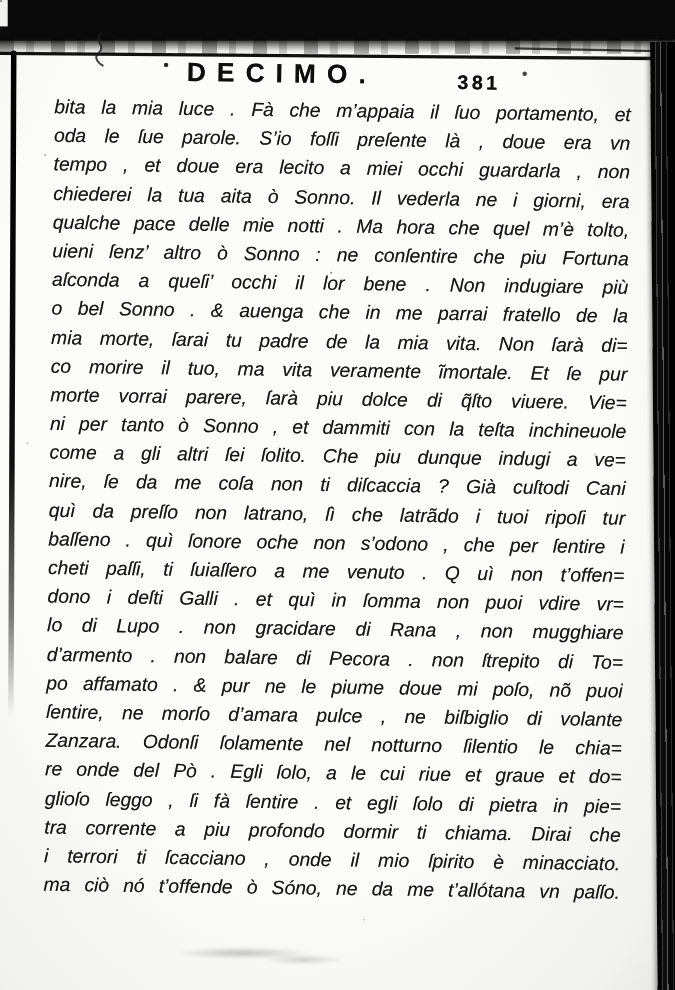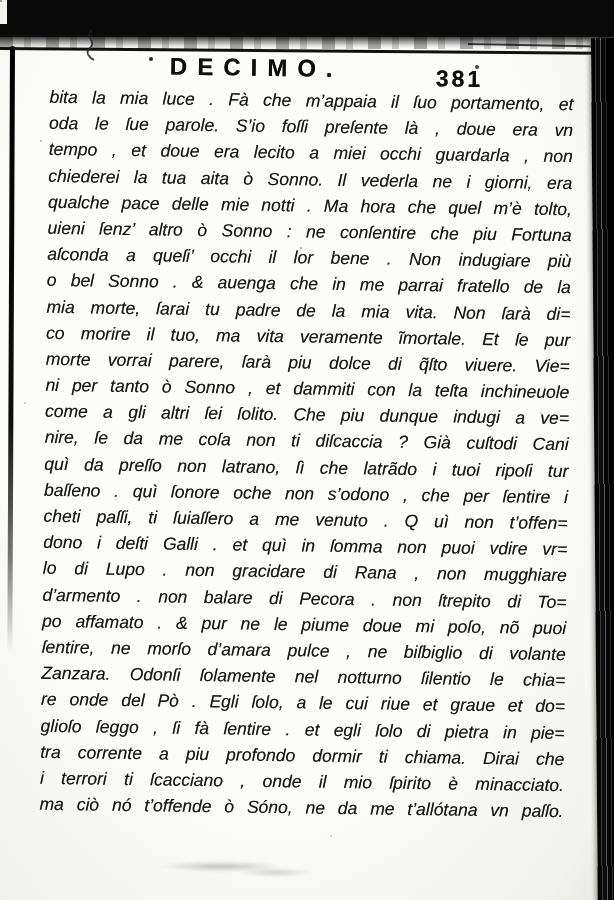--- a/index.html
+++ b/index.html
@@ -44,22 +44,22 @@
     box-shadow:-2px 0 4px rgba(50,50,50,.45);
   }
   
   .content{position:absolute;inset:0;transform:rotate(0.8deg);transform-origin:60px 60px;}
   .running-header{
     position:absolute;top:51px;left:170px;
     font-weight:700;font-size:24px;letter-spacing:10px;color:#0e0e0e;
     text-shadow:0 0 .5px rgba(0,0,0,.7);
   }
   .page-number{
-    position:absolute;top:60px;left:436px;
-    font-weight:700;font-size:23px;letter-spacing:3px;color:#0e0e0e;
+    position:absolute;top:60px;left:416px;
+    font-weight:700;font-size:18px;letter-spacing:3px;color:#0e0e0e;
     text-shadow:0 0 .5px rgba(0,0,0,.7);
     text-align:center;
   }
   .body-text{
     position:absolute;top:84px;left:50px;width:524px;
     font-style:italic;font-size:17.5px;color:#161616;
     text-shadow:0 0 .4px rgba(10,10,10,.55);
   }
   .line{
     height:26.2px;line-height:26.2px;

